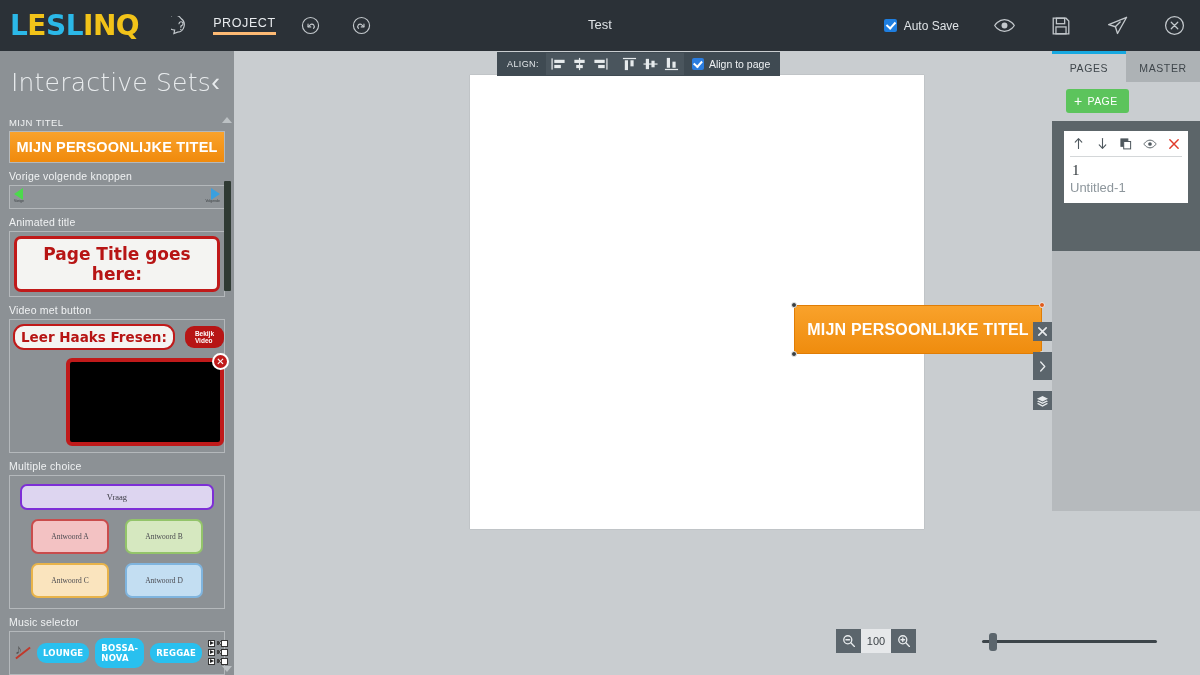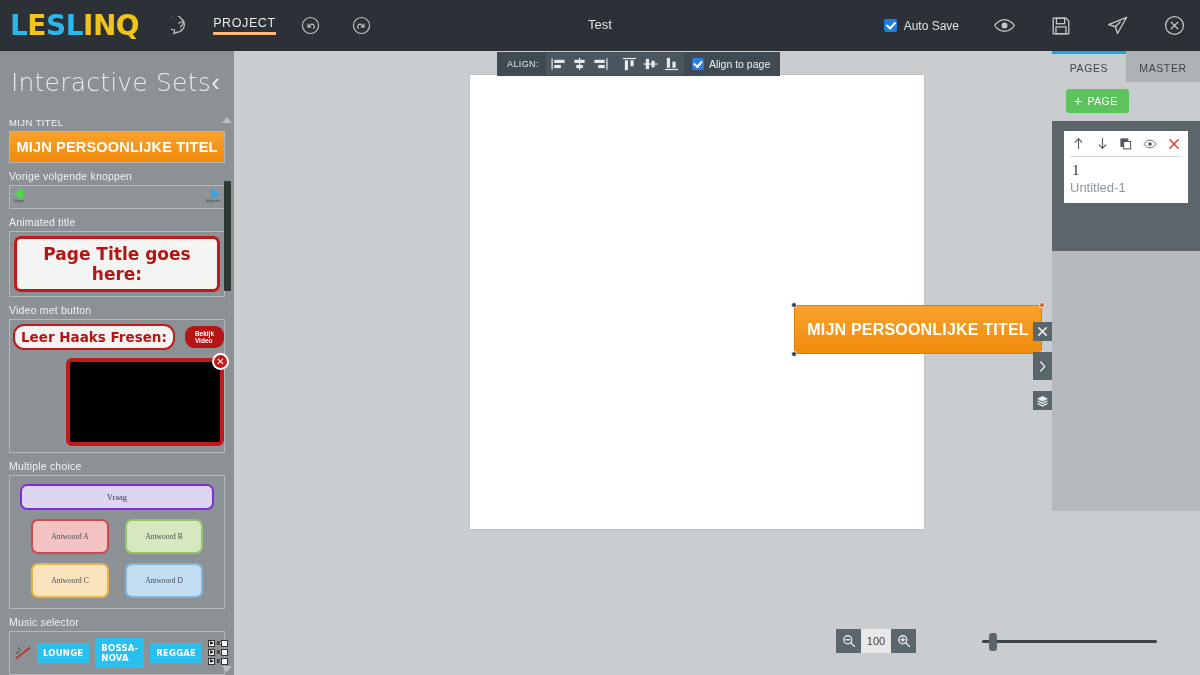--- a/index.html
+++ b/index.html
@@ -160,21 +160,21 @@
   }
   .ms-note::before {
     content: "♪"; color: #555; font-size: 14px; position: absolute; left: 0; top: -4px;
   }
   .ms-note::after {
     content: ""; position: absolute; left: -1px; top: 7px; width: 18px; height: 2px;
     background: #c0392b; transform: rotate(-38deg);
   }
   .ms-btn {
     background: #29c0ef; color: #fff; font-size: 8.5px; font-weight: bold;
-    padding: 5px 6px; border-radius: 2px; letter-spacing: .2px;
+    padding: 5px 6px; border-radius: 9px; letter-spacing: .2px;
     font-family: "DejaVu Sans", sans-serif;
   }
   .ms-sliders { margin-left: auto; width: 74px; }
   .ms-sl { display: flex; align-items: center; margin-bottom: 2px; }
   .ms-sq { width: 7px; height: 7px; background: #fff; border: 1px solid #333; position: relative; }
   .ms-sq.play::after {
     content: ""; position: absolute; left: 1px; top: 0.5px; width: 0; height: 0;
     border-top: 2.5px solid transparent; border-bottom: 2.5px solid transparent;
     border-left: 4px solid #222;
   }

